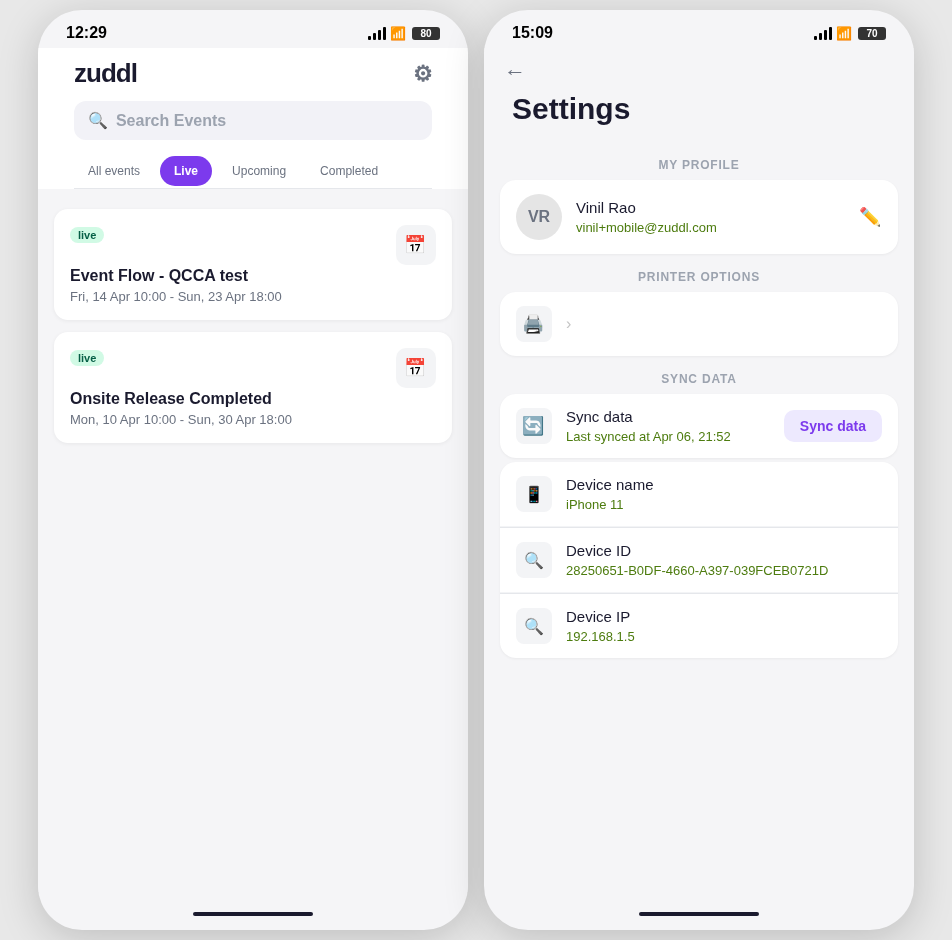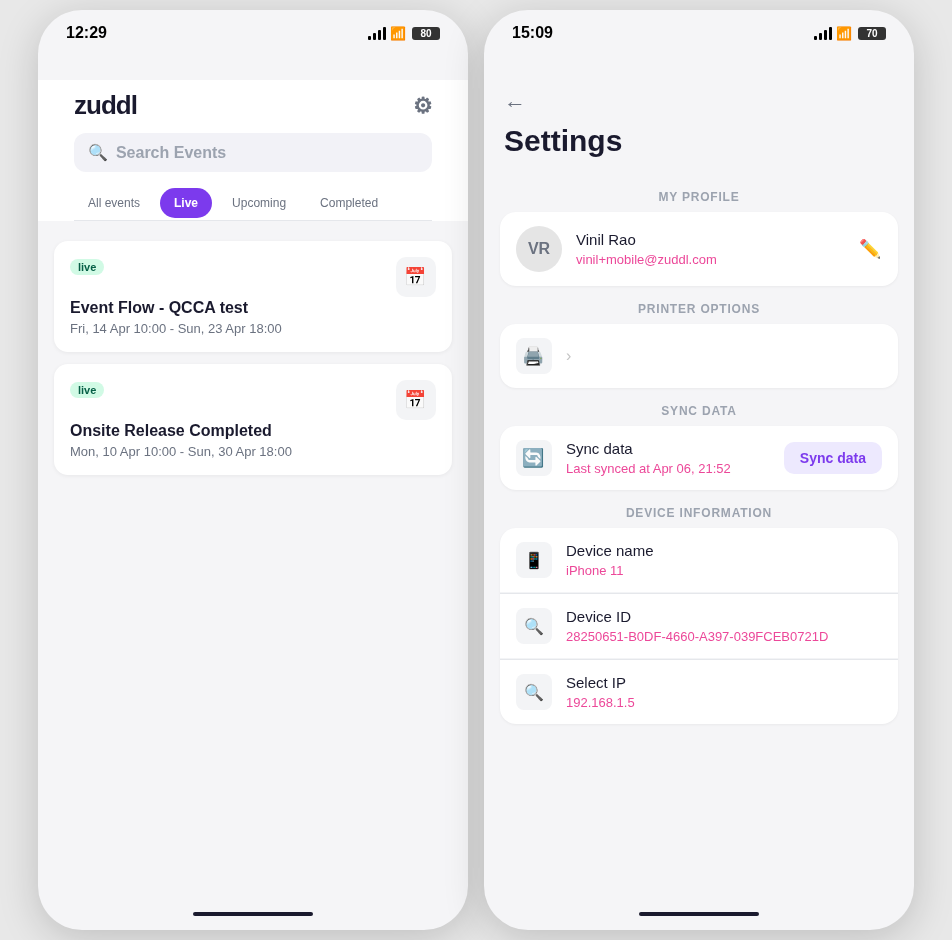--- a/index.html
+++ b/index.html
@@ -19,21 +19,20 @@
     .phone {
       width: 430px;
       height: 920px;
       background: #ffffff;
       border-radius: 44px;
       overflow: hidden;
       position: relative;
       box-shadow: 0 8px 40px rgba(0,0,0,0.18);
       display: flex;
       flex-direction: column;
-      gap: 32px;
     }
     
     .status-bar {
       display: flex;
       justify-content: space-between;
       align-items: center;
       padding: 14px 28px 6px;
       font-size: 15px;
       font-weight: 600;
     }
@@ -169,20 +168,21 @@
       padding: 8px 20px 4px;
       background: #f5f5f7;
     }
     .back-arrow { font-size: 22px; color: #6b7280; cursor: pointer; }
     .settings-title {
       font-size: 30px;
       font-weight: 700;
       color: #1a1a2e;
       padding: 6px 20px 16px;
       background: #f5f5f7;
+      margin-left: 8px;
     }
     .settings-body { padding: 0 16px; flex: 1; }
     .section-label {
       font-size: 12px;
       font-weight: 600;
       color: #9ca3af;
       letter-spacing: 0.8px;
       margin-bottom: 8px;
       margin-top: 16px;
       padding: 0 4px;
@@ -210,21 +210,21 @@
       border-radius: 8px;
       display: flex;
       align-items: center;
       justify-content: center;
       color: #6b7280;
       font-size: 18px;
       flex-shrink: 0;
     }
     .row-info { flex: 1; }
     .row-title { font-size: 15px; font-weight: 500; color: #1a1a2e; }
-    .row-sub { font-size: 13px; color: #ec4899; margin-top: 4px; }
+    .row-sub { font-size: 13px; color: #4d7c0f; margin-top: 4px; }
     .row-chevron { color: #c4c4c4; font-size: 16px; }
     .avatar {
       width: 46px;
       height: 46px;
       background: #e5e5e5;
       border-radius: 50%;
       display: flex;
       align-items: center;
       justify-content: center;
       font-size: 16px;
@@ -359,40 +359,39 @@
           <div class="settings-row">
             <div class="row-icon">🔄</div>
             <div class="row-info">
               <div class="row-title">Sync data</div>
               <div class="row-sub">Last synced at Apr 06, 21:52</div>
             </div>
             <button class="sync-btn">Sync data</button>
           </div>
         </div>
 
-        <div class="section-label">DEVICE INFORMATION</div>
         <div class="settings-card">
           <div class="settings-row">
             <div class="row-icon" style="font-size:16px;">📱</div>
             <div class="row-info">
               <div class="row-title">Device name</div>
               <div class="row-sub">iPhone 11</div>
             </div>
           </div>
           <div class="settings-row divider-row">
             <div class="row-icon" style="font-size:16px;">🔍</div>
             <div class="row-info">
               <div class="row-title">Device ID</div>
               <div class="row-sub">28250651-B0DF-4660-A397-039FCEB0721D</div>
             </div>
           </div>
           <div class="settings-row divider-row">
             <div class="row-icon" style="font-size:16px;">🔍</div>
             <div class="row-info">
-              <div class="row-title">Select IP</div>
+              <div class="row-title">Device IP</div>
               <div class="row-sub">192.168.1.5</div>
             </div>
           </div>
         </div>
 
       </div>
     </div>
 
     <div class="home-indicator">
       <span class="home-bar"></span>

